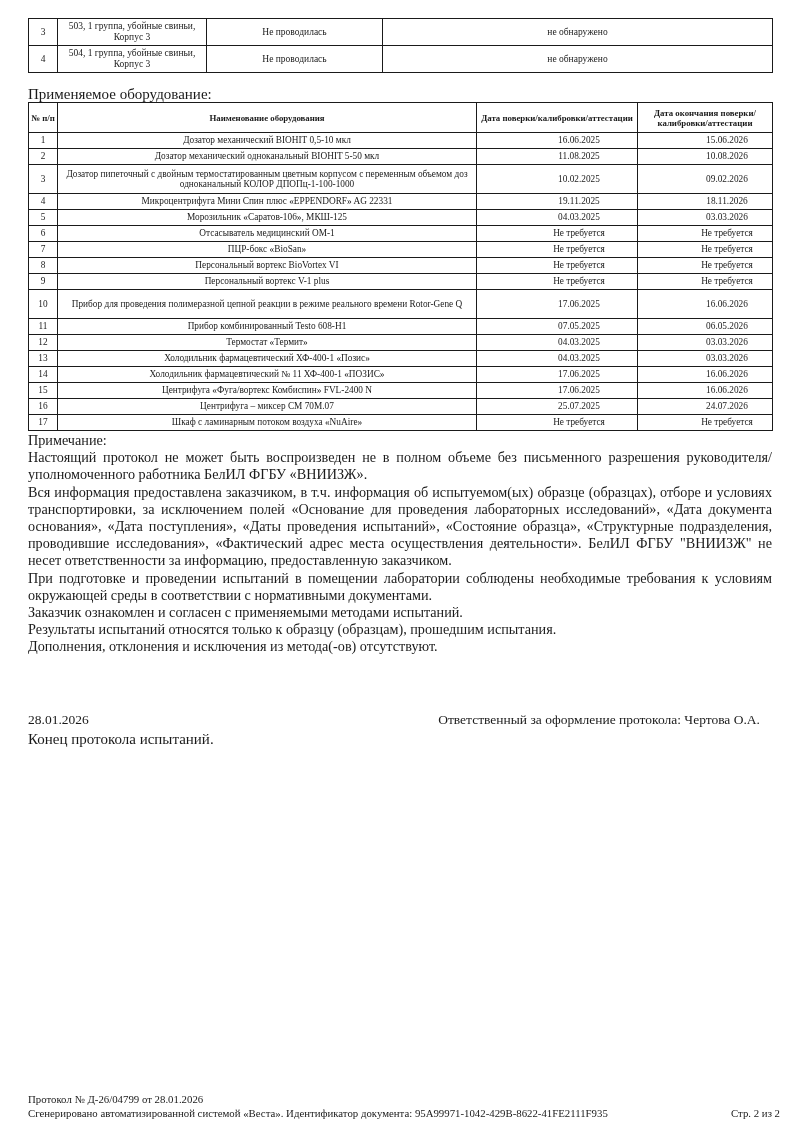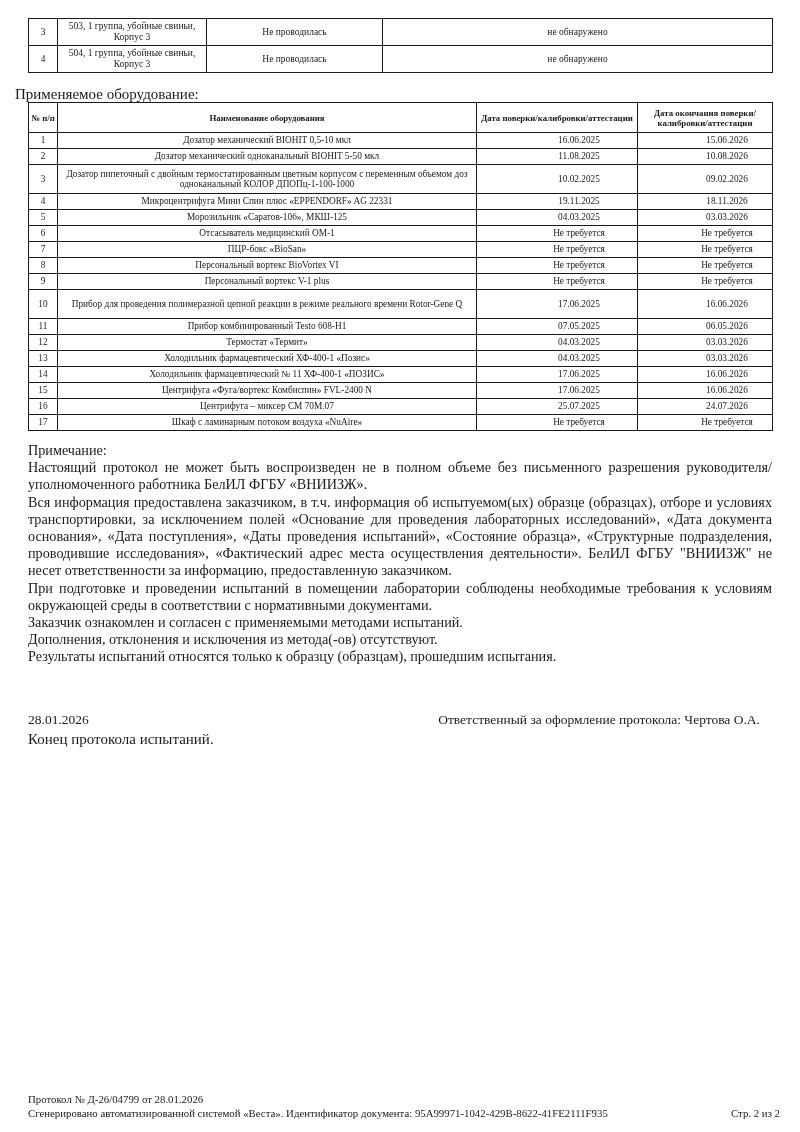--- a/index.html
+++ b/index.html
@@ -15,42 +15,42 @@
     position: absolute; left: 28px; top: 18px; width: 744px;
     font-size: 9.5px; table-layout: fixed;
   }
   #results-table td { height: 26px; text-align: center; vertical-align: middle; line-height: 11px; }
   #results-table col.c1 { width: 29px; }
   #results-table col.c2 { width: 149px; }
   #results-table col.c3 { width: 176px; }
   #results-table col.c4 { width: 390px; }
 
   #equipment-heading {
-    position: absolute; left: 15px; top: 86px; font-size: 15px; line-height: 16px;
+    position: absolute; left: 28px; top: 86px; font-size: 15px; line-height: 16px;
   }
 
   #equipment-table {
     position: absolute; left: 28px; top: 102px; width: 744px;
     font-size: 9.3px; table-layout: fixed;
   }
   #equipment-table col.e1 { width: 29px; }
   #equipment-table col.e2 { width: 419px; }
   #equipment-table col.e3 { width: 161px; }
   #equipment-table col.e4 { width: 135px; }
   #equipment-table th {
     font-weight: bold; font-size: 8.8px; height: 29px; line-height: 10px; text-align: center;
   }
   #equipment-table td { height: 15px; line-height: 10.5px; vertical-align: middle; }
   #equipment-table td.num { text-align: center; }
   #equipment-table td.name { text-align: center; padding-left: 4px; padding-right: 4px; }
   #equipment-table td.date { text-align: center; padding-left: 44px; }
   #equipment-table tr.tall td { height: 28px; }
 
   #notes {
-    position: absolute; left: 28px; top: 442px; width: 744px;
+    position: absolute; left: 28px; top: 432px; width: 744px;
     font-size: 14.2px; line-height: 17.2px;
   }
   #notes p { margin: 0; text-align: justify; }
   #notes .notes-title { text-align: left; }
 
   #signature-row {
     position: absolute; left: 28px; top: 712px; width: 744px;
     font-size: 13.5px; line-height: 16px;
   }
   #sign-date { position: absolute; left: 0; top: 0; }
@@ -214,22 +214,22 @@
       </tr>
     </tbody>
 </table>
 
 <div id="notes">
   <p class="notes-title">Примечание:</p>
   <p>Настоящий протокол не может быть воспроизведен не в полном объеме без письменного разрешения руководителя/уполномоченного работника БелИЛ ФГБУ «ВНИИЗЖ».</p>
   <p>Вся информация предоставлена заказчиком, в т.ч. информация об испытуемом(ых) образце (образцах), отборе и условиях транспортировки, за исключением полей «Основание для проведения лабораторных исследований», «Дата документа основания», «Дата поступления», «Даты проведения испытаний», «Состояние образца», «Структурные подразделения, проводившие исследования», «Фактический адрес места осуществления деятельности». БелИЛ ФГБУ "ВНИИЗЖ" не несет ответственности за информацию, предоставленную заказчиком.</p>
   <p>При подготовке и проведении испытаний в помещении лаборатории соблюдены необходимые требования к условиям окружающей среды в соответствии с нормативными документами.</p>
   <p>Заказчик ознакомлен и согласен с применяемыми методами испытаний.</p>
+  <p>Результаты испытаний относятся только к образцу (образцам), прошедшим испытания.</p>
   <p>Дополнения, отклонения и исключения из метода(-ов) отсутствуют.</p>
-  <p>Результаты испытаний относятся только к образцу (образцам), прошедшим испытания.</p>
 </div>
 
 <div id="signature-row">
   <span id="sign-date">28.01.2026</span>
   <span id="sign-responsible">Ответственный за оформление протокола: Чертова О.А.</span>
 </div>
 <div id="end-of-protocol">Конец протокола испытаний.</div>
 
 <div id="footer">
   <div>Протокол № Д-26/04799 от 28.01.2026</div>

